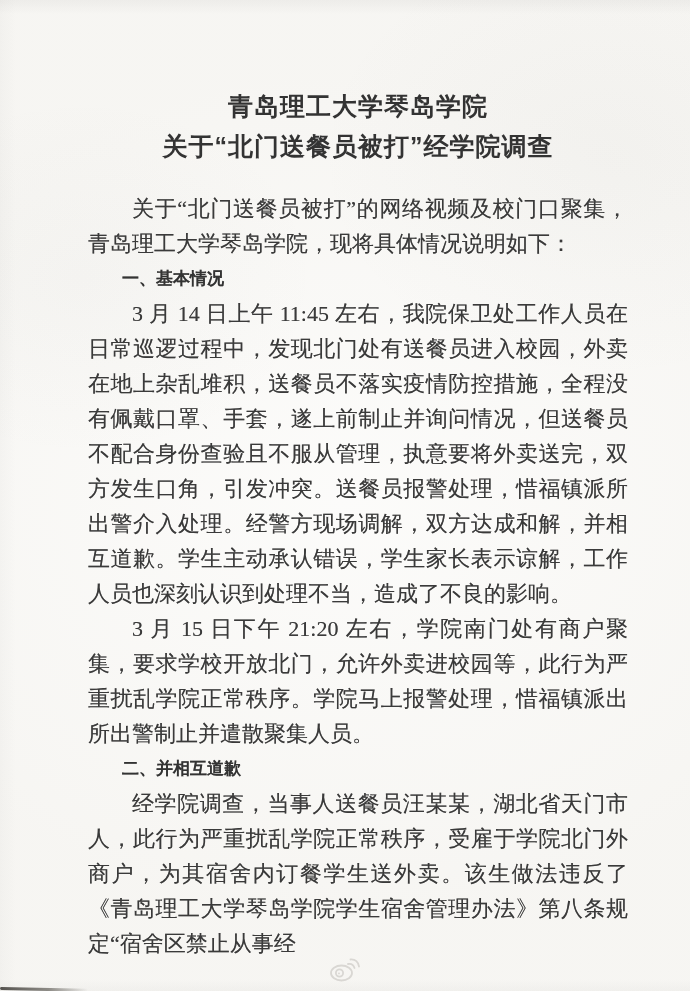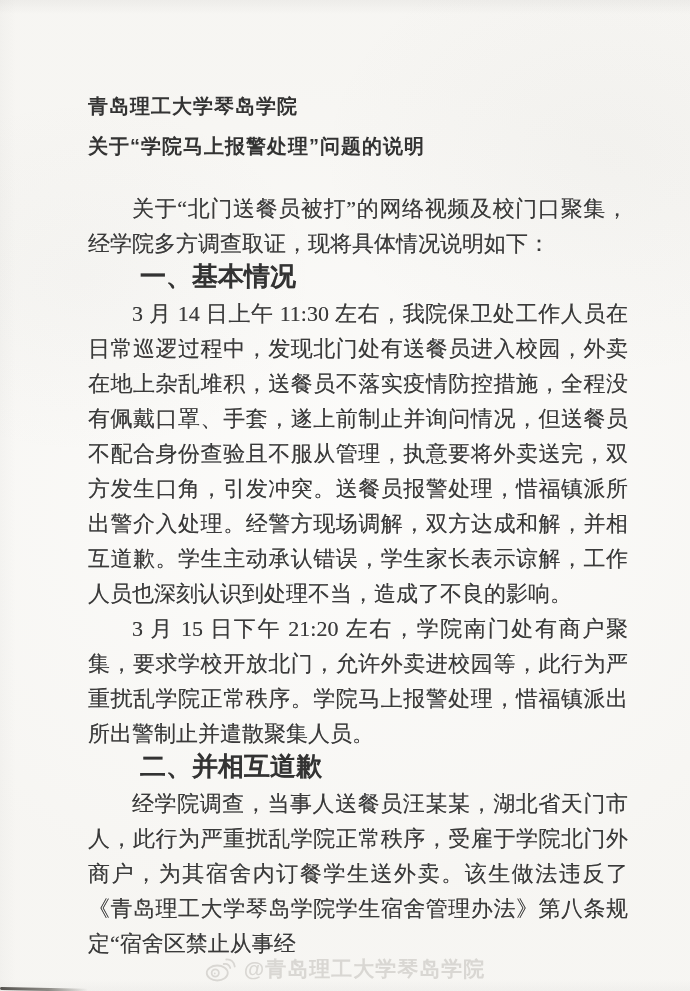--- a/index.html
+++ b/index.html
@@ -19,45 +19,46 @@
     background-image:
       linear-gradient(180deg, rgba(90,90,88,0.06), rgba(90,90,88,0) 14px),
       linear-gradient(0deg, rgba(90,90,88,0.04), rgba(90,90,88,0) 12px),
       linear-gradient(90deg, rgba(90,90,88,0.03), rgba(90,90,88,0) 16px),
       radial-gradient(ellipse 340px 260px at 12% 28%, rgba(120,120,115,0.03), rgba(0,0,0,0) 70%),
       radial-gradient(ellipse 420px 320px at 88% 16%, rgba(120,120,115,0.035), rgba(0,0,0,0) 70%),
       radial-gradient(ellipse 520px 420px at 50% 50%, rgba(255,255,255,0.5), rgba(120,120,115,0.02));
     color: #383838;
   }
   .doc-title {
+    text-align: center;
     font-family: "Liberation Sans", "DejaVu Sans", sans-serif;
     font-weight: 700;
-    font-size: 20px;
+    font-size: 25px;
     line-height: 40px;
     letter-spacing: 1px;
     color: #333333;
   }
   .doc-body {
     margin-top: 25px;
     font-family: "Liberation Serif", "DejaVu Serif", serif;
     font-size: 22px;
     line-height: 35px;
     text-align: justify;
     color: #3a3a3a;
     text-shadow: 0 0 0.5px rgba(58,58,58,0.55);
   }
   .doc-body p, .doc-body h2 {
     margin: 0;
     padding: 0;
     text-indent: 2em;
   }
   .doc-body h2 {
-    font-family: Liberation Mono, monospace;
+    font-family: Liberation Serif, serif;
     font-weight: 700;
-    font-size: 26px;
+    font-size: 17px;
     line-height: 35px;
     color: #333333;
   }
   .watermark {
     position: absolute;
     left: 50%;
     bottom: 8px;
     transform: translateX(-50%);
     display: flex;
     align-items: center;
@@ -85,40 +86,39 @@
     transform-origin: left bottom;
   }
 </style>
 </head>
 <body>
 
 <div class="page">
 
   <div class="doc-title">
     <div>青岛理工大学琴岛学院</div>
-    <div>关于“学院马上报警处理”问题的说明</div>
+    <div>关于“北门送餐员被打”经学院调查</div>
   </div>
 
   <div class="doc-body">
-    <p>关于“北门送餐员被打”的网络视频及校门口聚集，经学院多方调查取证，现将具体情况说明如下：</p>
+    <p>关于“北门送餐员被打”的网络视频及校门口聚集，青岛理工大学琴岛学院，现将具体情况说明如下：</p>
     <h2>一、基本情况</h2>
-    <p>3 月 14 日上午 11:30 左右，我院保卫处工作人员在日常巡逻过程中，发现北门处有送餐员进入校园，外卖在地上杂乱堆积，送餐员不落实疫情防控措施，全程没有佩戴口罩、手套，遂上前制止并询问情况，但送餐员不配合身份查验且不服从管理，执意要将外卖送完，双方发生口角，引发冲突。送餐员报警处理，惜福镇派所出警介入处理。经警方现场调解，双方达成和解，并相互道歉。学生主动承认错误，学生家长表示谅解，工作人员也深刻认识到处理不当，造成了不良的影响。</p>
+    <p>3 月 14 日上午 11:45 左右，我院保卫处工作人员在日常巡逻过程中，发现北门处有送餐员进入校园，外卖在地上杂乱堆积，送餐员不落实疫情防控措施，全程没有佩戴口罩、手套，遂上前制止并询问情况，但送餐员不配合身份查验且不服从管理，执意要将外卖送完，双方发生口角，引发冲突。送餐员报警处理，惜福镇派所出警介入处理。经警方现场调解，双方达成和解，并相互道歉。学生主动承认错误，学生家长表示谅解，工作人员也深刻认识到处理不当，造成了不良的影响。</p>
     <p>3 月 15 日下午 21:20 左右，学院南门处有商户聚集，要求学校开放北门，允许外卖进校园等，此行为严重扰乱学院正常秩序。学院马上报警处理，惜福镇派出所出警制止并遣散聚集人员。</p>
     <h2>二、并相互道歉</h2>
     <p>经学院调查，当事人送餐员汪某某，湖北省天门市人，此行为严重扰乱学院正常秩序，受雇于学院北门外商户，为其宿舍内订餐学生送外卖。该生做法违反了《青岛理工大学琴岛学院学生宿舍管理办法》第八条规定“宿舍区禁止从事经</p>
   </div>
 
   <div class="watermark">
     <span>
       <svg width="32" height="28" viewBox="0 0 32 28" fill="none" stroke="#d9d7d3" stroke-width="1.8" stroke-linecap="round">
         <ellipse cx="12.5" cy="18" rx="10.5" ry="7.5"></ellipse>
         <circle cx="10.5" cy="18" r="3.6"></circle>
         <circle cx="10" cy="18.4" r="0.9" fill="#d9d7d3" stroke="none"></circle>
         <path d="M19 9 q5 -1 6.5 4"></path>
         <path d="M21.5 4.5 q7 -0.5 8.5 7"></path>
       </svg>
     </span>
-    <span>@青岛理工大学琴岛学院</span>
   </div>
 
   <div class="photo-edge"></div>
 
 </div>
 
 </body></html>

